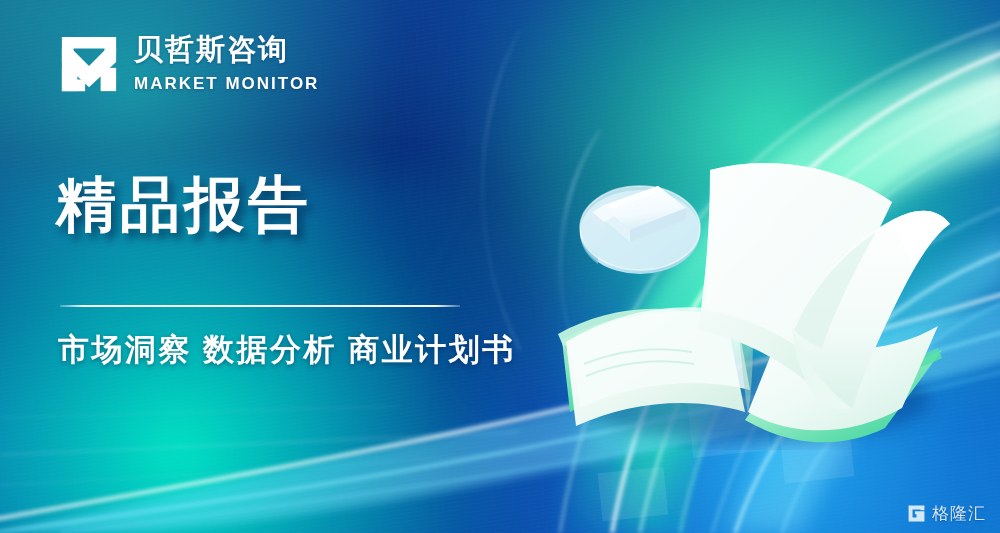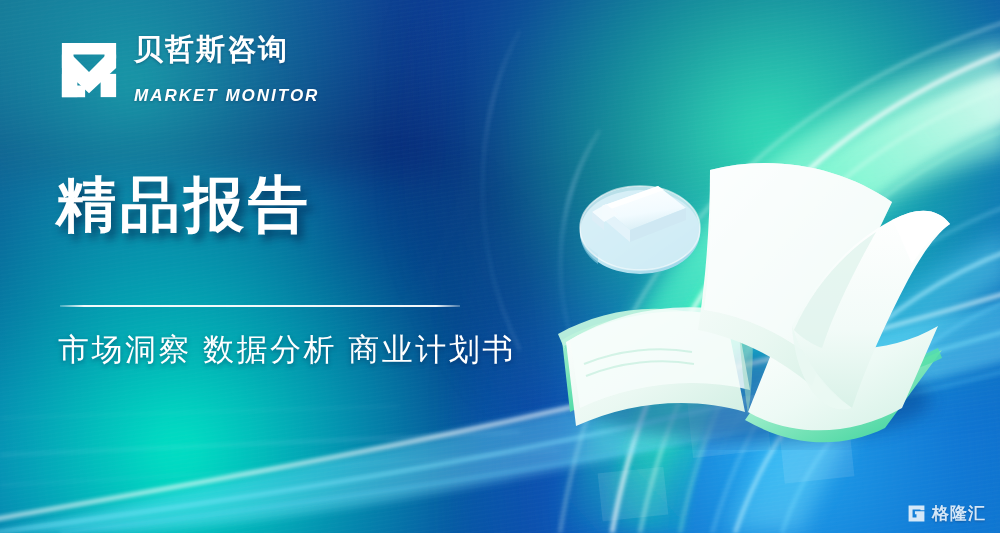--- a/index.html
+++ b/index.html
@@ -69,62 +69,61 @@
   }
   .logo-mark { width: 62px; height: 62px; flex: none; display:block; }
   .logo-words { display: flex; flex-direction: column; justify-content: center; }
   .logo-cn {
     font-size: 29px; font-weight: 700; color: #ffffff;
     letter-spacing: 2px; line-height: 1.15;
     text-shadow: 0 1px 3px rgba(0,30,70,.35);
   }
   .logo-en {
     font-size: 17px; font-weight: 700; color: #ffffff;
-    letter-spacing: 2.0px; line-height: 1.3; margin-top: 19px;
+    letter-spacing: 2.0px; line-height: 1.3; margin-top: 6px;
     text-shadow: 0 1px 3px rgba(0,30,70,.35);
-    font-style: italic;
   }
 
   
   .headline {
     position: absolute; left: 56px; top: 173px;
     font-size: 60px; font-weight: 700; color: #ffffff;
     letter-spacing: 4px; line-height: 1.05;
     text-shadow: 5px 6px 9px rgba(2,16,58,.55);
     white-space: nowrap;
   }
 
   
   .divider {
     position: absolute; left: 60px; top: 305px; width: 400px; height: 2px;
     background: linear-gradient(90deg, rgba(255,255,255,.25) 0%, rgba(255,255,255,.95) 6%, rgba(255,255,255,.95) 94%, rgba(255,255,255,.25) 100%);
   }
 
   
   .subtitle {
     position: absolute; left: 58px; top: 330px;
-    font-size: 31px; font-weight: 400; color: #ffffff;
+    font-size: 31px; font-weight: 700; color: #ffffff;
     letter-spacing: 2.5px; line-height: 1.3;
     text-shadow: 0 2px 5px rgba(2,16,58,.4);
     white-space: nowrap;
   }
 
   
   .book-wrap { position: absolute; left: 540px; top: 150px; width: 420px; height: 300px; }
   .book-svg { width: 420px; height: 300px; display: block; }
 
   
   .watermark {
     position: absolute; right: 14px; bottom: 10px;
     display: flex; align-items: center; gap: 6px;
     opacity: .82;
   }
   .wm-mark { width: 19px; height: 19px; display: block; }
   .wm-text {
-    font-size: 17px; font-weight: 700; color: #ffffff;
+    font-size: 17px; font-weight: 400; color: #ffffff;
     letter-spacing: 1px; line-height: 1;
     text-shadow: 0 1px 2px rgba(0,20,60,.4);
   }
 </style>
 </head>
 <body>
 
 <div id="banner">
 
   <div class="bg-base"></div>

